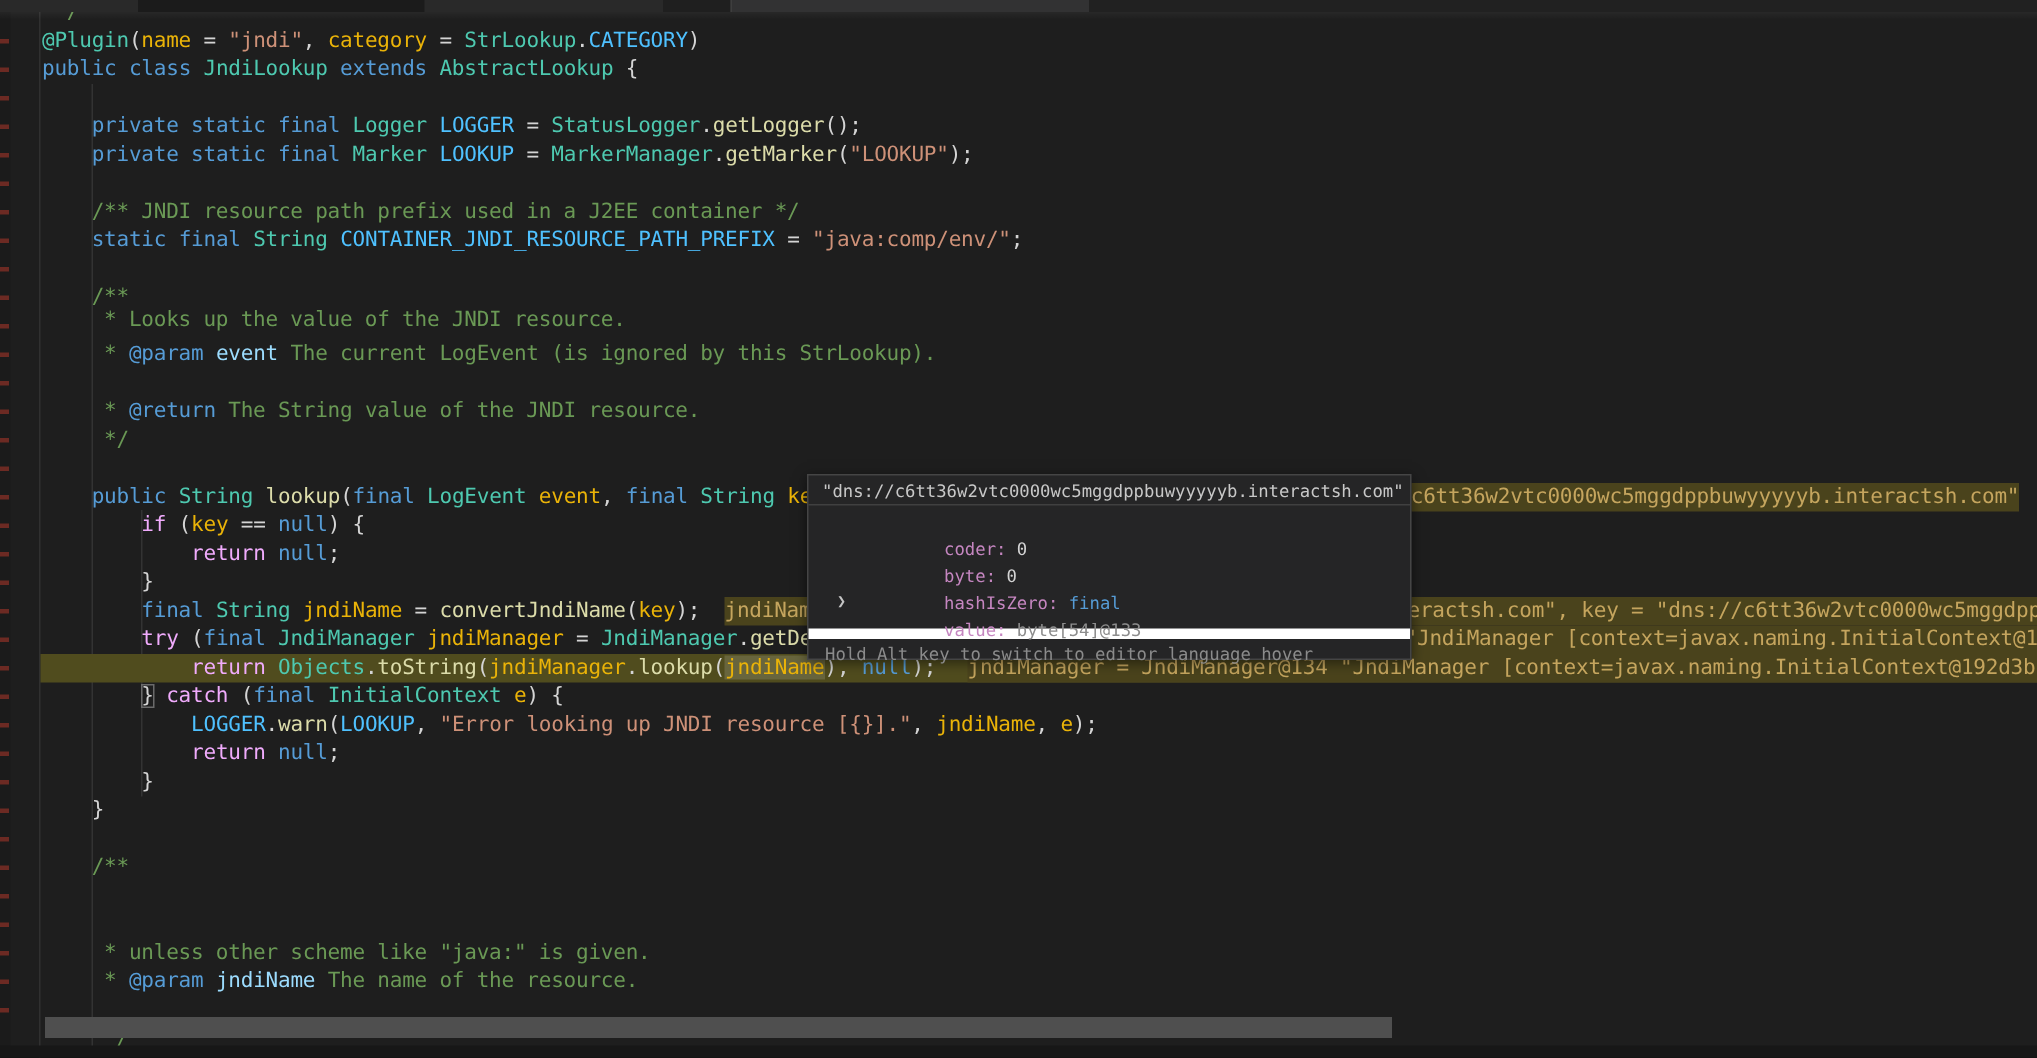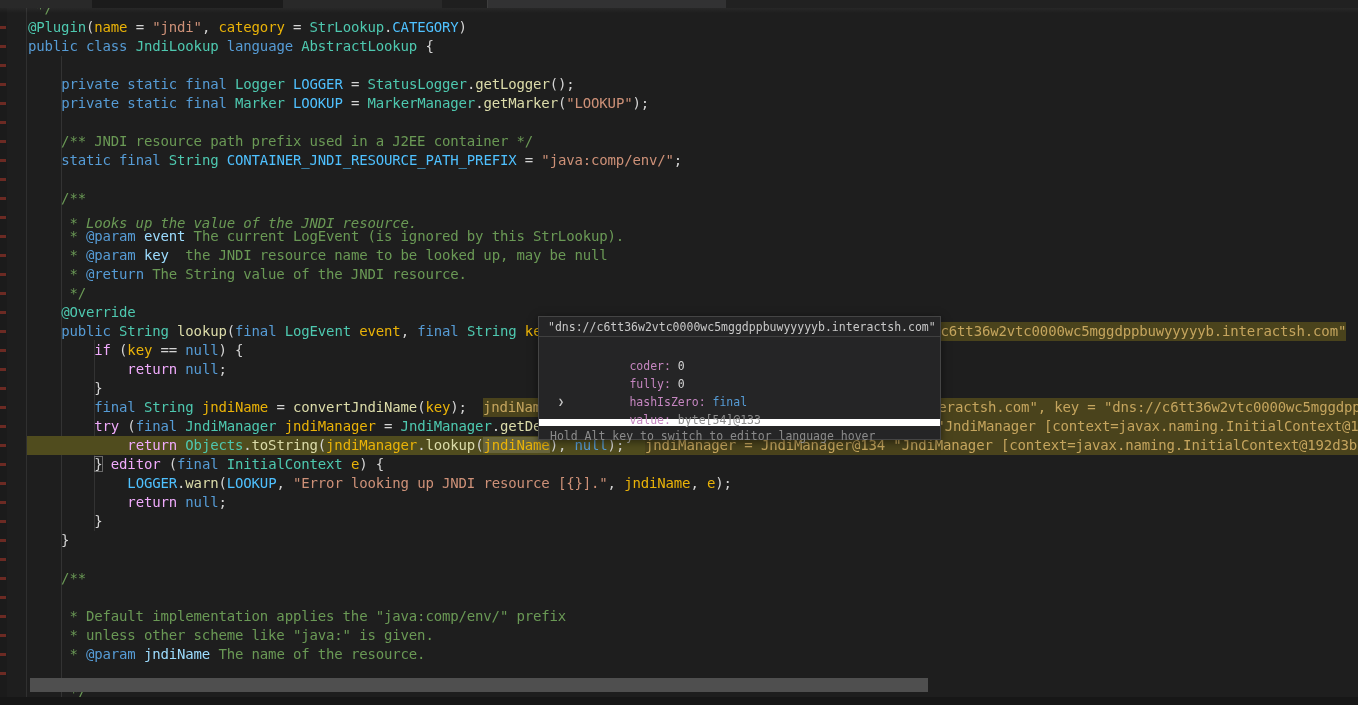--- a/index.html
+++ b/index.html
@@ -120,63 +120,60 @@
       <div class="ruler-mark" style="top: 664px;"></div>
     </div>
   <div id="gutter-line"></div>
 
   <div class="indent-guide" id="guide-1"></div>
   <div class="indent-guide" id="guide-2"></div>
 
   <div id="code-lines">
       <div class="line" style="top: -1px;"><span class="code"><span class="t-g"> */</span></span></div>
       <div class="line" style="top: 18px;"><span class="code"><span class="t-t">@Plugin</span><span class="t-d">(</span><span class="t-v">name</span><span class="t-d"> = </span><span class="t-s">"jndi"</span><span class="t-d">, </span><span class="t-v">category</span><span class="t-d"> = </span><span class="t-t">StrLookup</span><span class="t-d">.</span><span class="t-C">CATEGORY</span><span class="t-d">)</span></span></div>
-      <div class="line" style="top: 37px;"><span class="code"><span class="t-k">public</span><span class="t-d"> </span><span class="t-k">class</span><span class="t-d"> </span><span class="t-t">JndiLookup</span><span class="t-d"> </span><span class="t-k">language</span><span class="t-d"> </span><span class="t-t">AbstractLookup</span><span class="t-d"> {</span></span></div>
+      <div class="line" style="top: 37px;"><span class="code"><span class="t-k">public</span><span class="t-d"> </span><span class="t-k">class</span><span class="t-d"> </span><span class="t-t">JndiLookup</span><span class="t-d"> </span><span class="t-k">extends</span><span class="t-d"> </span><span class="t-t">AbstractLookup</span><span class="t-d"> {</span></span></div>
       <div class="line" style="top: 56px;"><span class="code"></span></div>
       <div class="line" style="top: 75px;"><span class="code"><span class="t-d">    </span><span class="t-k">private</span><span class="t-d"> </span><span class="t-k">static</span><span class="t-d"> </span><span class="t-k">final</span><span class="t-d"> </span><span class="t-t">Logger</span><span class="t-d"> </span><span class="t-C">LOGGER</span><span class="t-d"> = </span><span class="t-t">StatusLogger</span><span class="t-d">.</span><span class="t-m">getLogger</span><span class="t-d">();</span></span></div>
       <div class="line" style="top: 94px;"><span class="code"><span class="t-d">    </span><span class="t-k">private</span><span class="t-d"> </span><span class="t-k">static</span><span class="t-d"> </span><span class="t-k">final</span><span class="t-d"> </span><span class="t-t">Marker</span><span class="t-d"> </span><span class="t-C">LOOKUP</span><span class="t-d"> = </span><span class="t-t">MarkerManager</span><span class="t-d">.</span><span class="t-m">getMarker</span><span class="t-d">(</span><span class="t-s">"LOOKUP"</span><span class="t-d">);</span></span></div>
       <div class="line" style="top: 113px;"><span class="code"></span></div>
       <div class="line" style="top: 132px;"><span class="code"><span class="t-g">    /** JNDI resource path prefix used in a J2EE container */</span></span></div>
       <div class="line" style="top: 151px;"><span class="code"><span class="t-d">    </span><span class="t-k">static</span><span class="t-d"> </span><span class="t-k">final</span><span class="t-d"> </span><span class="t-t">String</span><span class="t-d"> </span><span class="t-C">CONTAINER_JNDI_RESOURCE_PATH_PREFIX</span><span class="t-d"> = </span><span class="t-s">"java:comp/env/"</span><span class="t-d">;</span></span></div>
       <div class="line" style="top: 170px;"><span class="code"></span></div>
       <div class="line" style="top: 189px;"><span class="code"><span class="t-g">    /**</span></span></div>
-      <div class="line" style="top: 214px; font-style: italic;"><span class="code"><span class="t-g">     * Looks up the value of the JNDI resource.</span></span></div>
+      <div class="line" style="top: 204px;"><span class="code"><span class="t-g">     * Looks up the value of the JNDI resource.</span></span></div>
       <div class="line" style="top: 227px;"><span class="code"><span class="t-g">     * </span><span class="t-j">@param</span><span class="t-g"> </span><span class="t-p">event</span><span class="t-g"> The current LogEvent (is ignored by this StrLookup).</span></span></div>
-      <div class="line" style="top: 246px;"><span class="code"><span class="t-g">     * </span><span class="t-j">@param</span><span class="t-g"> </span><span class="t-p">key</span><span class="t-g">  the JNDI resource name to be looked up, may be null</span></span></div>
       <div class="line" style="top: 265px;"><span class="code"><span class="t-g">     * </span><span class="t-j">@return</span><span class="t-g"> The String value of the JNDI resource.</span></span></div>
       <div class="line" style="top: 284px;"><span class="code"><span class="t-g">     */</span></span></div>
-      <div class="line" style="top: 303px;"><span class="code"><span class="t-d">    </span><span class="t-t">@Override</span></span></div>
       <div class="line" style="top: 322px;"><span class="code"><span class="t-d">    </span><span class="t-k">public</span><span class="t-d"> </span><span class="t-t">String</span><span class="t-d"> </span><span class="t-m">lookup</span><span class="t-d">(</span><span class="t-k">final</span><span class="t-d"> </span><span class="t-t">LogEvent</span><span class="t-d"> </span><span class="t-v">event</span><span class="t-d">, </span><span class="t-k">final</span><span class="t-d"> </span><span class="t-t">String</span><span class="t-d"> </span><span class="t-v">key</span><span class="t-d">) {</span></span><span class="hint" style="left: 717px;">event = null, key = "dns://c6tt36w2vtc0000wc5mggdppbuwyyyyyb.interactsh.com"</span></div>
       <div class="line" style="top: 341px;"><span class="code"><span class="t-d">        </span><span class="t-f">if</span><span class="t-d"> (</span><span class="t-v">key</span><span class="t-d"> == </span><span class="t-k">null</span><span class="t-d">) {</span></span></div>
       <div class="line" style="top: 360px;"><span class="code"><span class="t-d">            </span><span class="t-f">return</span><span class="t-d"> </span><span class="t-k">null</span><span class="t-d">;</span></span></div>
       <div class="line" style="top: 379px;"><span class="code"><span class="t-d">        }</span></span></div>
       <div class="line" style="top: 398px;"><span class="code"><span class="t-d">        </span><span class="t-k">final</span><span class="t-d"> </span><span class="t-t">String</span><span class="t-d"> </span><span class="t-v">jndiName</span><span class="t-d"> = </span><span class="t-m">convertJndiName</span><span class="t-d">(</span><span class="t-v">key</span><span class="t-d">);</span></span><span class="hint" style="left: 483px;">jndiName = "dns://c6tt36w2vtc0000wc5mggdppbuwyyyyyb.interactsh.com", key = "dns://c6tt36w2vtc0000wc5mggdppbuwyyyyyb.interactsh.com"</span></div>
       <div class="line" style="top: 417px;"><span class="code"><span class="t-d">        </span><span class="t-f">try</span><span class="t-d"> (</span><span class="t-k">final</span><span class="t-d"> </span><span class="t-t">JndiManager</span><span class="t-d"> </span><span class="t-v">jndiManager</span><span class="t-d"> = </span><span class="t-t">JndiManager</span><span class="t-d">.</span><span class="t-m">getDefaultManager</span><span class="t-d">()) {</span></span><span class="hint" style="left: 688px;">jndiManager = JndiManager@134 "JndiManager [context=javax.naming.InitialContext@192d3bcc, xmlSchema=null]"</span></div>
       <div class="line cur" style="top: 436px;"><span class="code"><span class="t-d">            </span><span class="t-f">return</span><span class="t-d"> </span><span class="t-t">Objects</span><span class="t-d">.</span><span class="t-m">toString</span><span class="t-d">(</span><span class="t-v">jndiManager</span><span class="t-d">.</span><span class="t-m">lookup</span><span class="t-d">(</span><span class="t-v t-sel">jndiName</span><span class="t-d">), </span><span class="t-k">null</span><span class="t-d">);</span></span><span class="hint" style="left: 645px;">jndiManager = JndiManager@134 "JndiManager [context=javax.naming.InitialContext@192d3bcc, xmlSchema=null]"</span></div>
-      <div class="line" style="top: 455px;"><span class="code"><span class="t-d">        </span><span class="t-d t-bm">}</span><span class="t-d"> </span><span class="t-f">editor</span><span class="t-d"> (</span><span class="t-k">final</span><span class="t-d"> </span><span class="t-t">InitialContext</span><span class="t-d"> </span><span class="t-v">e</span><span class="t-d">) {</span></span></div>
+      <div class="line" style="top: 455px;"><span class="code"><span class="t-d">        </span><span class="t-d t-bm">}</span><span class="t-d"> </span><span class="t-f">catch</span><span class="t-d"> (</span><span class="t-k">final</span><span class="t-d"> </span><span class="t-t">InitialContext</span><span class="t-d"> </span><span class="t-v">e</span><span class="t-d">) {</span></span></div>
       <div class="line" style="top: 474px;"><span class="code"><span class="t-d">            </span><span class="t-C">LOGGER</span><span class="t-d">.</span><span class="t-m">warn</span><span class="t-d">(</span><span class="t-C">LOOKUP</span><span class="t-d">, </span><span class="t-s">"Error looking up JNDI resource [{}]."</span><span class="t-d">, </span><span class="t-v">jndiName</span><span class="t-d">, </span><span class="t-v">e</span><span class="t-d">);</span></span></div>
       <div class="line" style="top: 493px;"><span class="code"><span class="t-d">            </span><span class="t-f">return</span><span class="t-d"> </span><span class="t-k">null</span><span class="t-d">;</span></span></div>
       <div class="line" style="top: 512px;"><span class="code"><span class="t-d">        }</span></span></div>
       <div class="line" style="top: 531px;"><span class="code"><span class="t-d">    }</span></span></div>
       <div class="line" style="top: 550px;"><span class="code"></span></div>
       <div class="line" style="top: 569px;"><span class="code"><span class="t-g">    /**</span></span></div>
-      <div class="line" style="top: 607px;"><span class="code"><span class="t-g">     * Default implementation applies the "java:comp/env/" prefix</span></span></div>
       <div class="line" style="top: 626px;"><span class="code"><span class="t-g">     * unless other scheme like "java:" is given.</span></span></div>
       <div class="line" style="top: 645px;"><span class="code"><span class="t-g">     * </span><span class="t-j">@param</span><span class="t-g"> </span><span class="t-p">jndiName</span><span class="t-g"> The name of the resource.</span></span></div>
       <div class="line" style="top: 683px;"><span class="code"><span class="t-g">     */</span></span></div>
     </div>
 
   <div id="debug-hover">
     <div id="hover-title">"dns://c6tt36w2vtc0000wc5mggdppbuwyyyyyb.interactsh.com"</div>
     <div id="hover-body">
       <div class="hover-row">
         <span class="hover-label">coder: </span><span class="hover-val-num">0</span>
       </div>
       <div class="hover-row">
-        <span class="hover-label">fully: </span><span class="hover-val-num">0</span>
+        <span class="hover-label">byte: </span><span class="hover-val-num">0</span>
       </div>
       <div class="hover-row">
         <span class="hover-label">hashIsZero: </span><span class="hover-val-kw">final</span>
       </div>
       <div class="hover-row">
         <span class="hover-chevron">❯</span><span class="hover-label">value: </span><span class="hover-val-obj">byte[54]@133</span>
       </div>
     </div>
     <div id="hover-footer">Hold Alt key to switch to editor language hover</div>
   </div>

